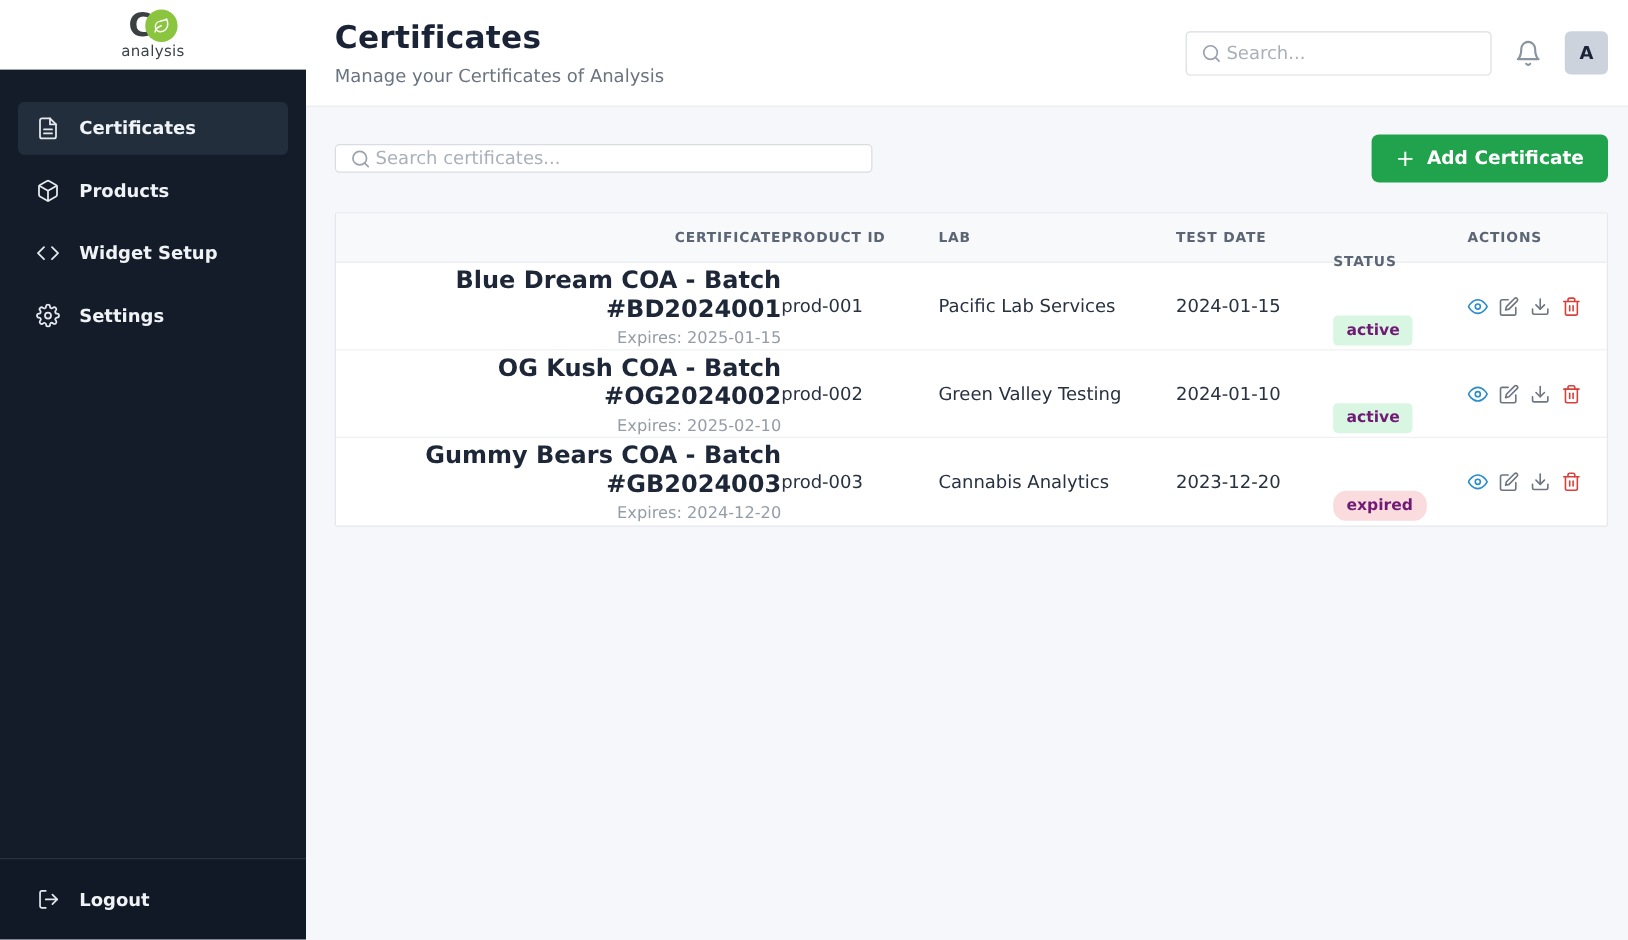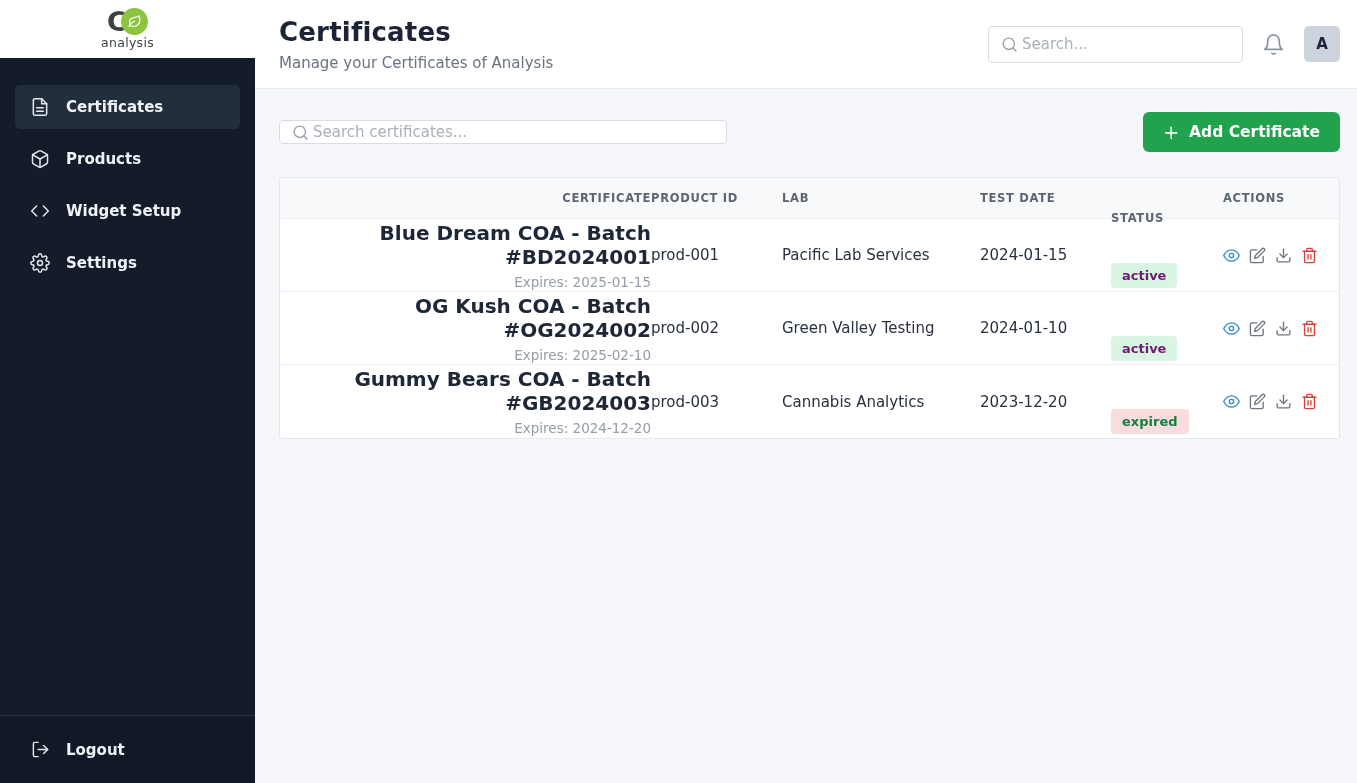--- a/index.html
+++ b/index.html
@@ -71,21 +71,21 @@
   .col-pid  { width:131px; }
   .col-lab  { width:198px; }
   .col-date { width:131px; }
   .col-status { width:112px;margin-top:40px; }
   .col-actions { flex:1; }
   .cell { font-size:15px; color:#273140; }
   .cert-name { font-size:20px; font-weight:700; color:#1d2738; margin-bottom:5px; }
   .cert-expires { font-size:13.5px; color:#959ca7; }
   .badge { display:inline-block; padding:5px 11px; border-radius:4px; font-size:13px; font-weight:600; }
   .badge[data-status="active"]  { background:#d9f6e2; color:#701a75; }
-  .badge[data-status="expired"] { background:#fadcdf; color:#15803d; }
+  .badge[data-status="expired"] { background:#fadcdf; color:#701a75;border-radius:11px; }
   .actions { display:flex; align-items:center; gap:9px; }
   .icon-btn { background:none; border:none; padding:0; cursor:pointer; display:flex; }
   .icon-btn svg { width:17px; height:17px; fill:none; stroke-width:1.9;
     stroke-linecap:round; stroke-linejoin:round; }
   .ic-view svg { stroke:#2b8dcb; }
   .ic-edit svg, .ic-download svg { stroke:#6c7580; }
   .ic-delete svg { stroke:#d8403a; }
 </style>
 </head>
 <body>

